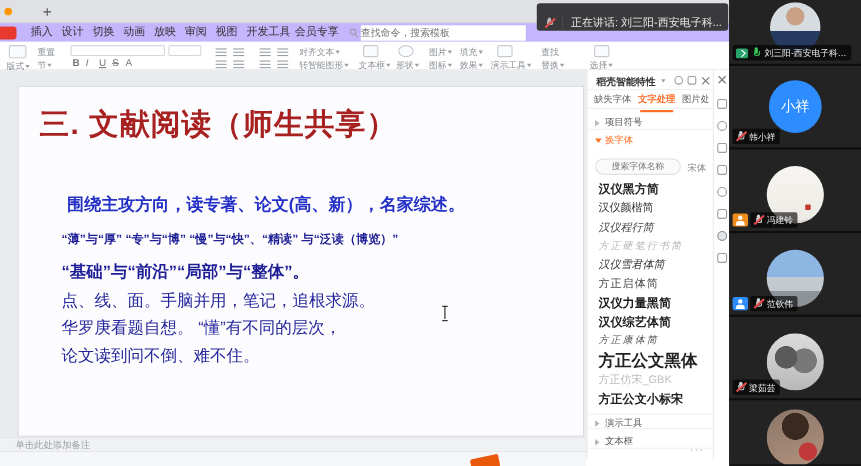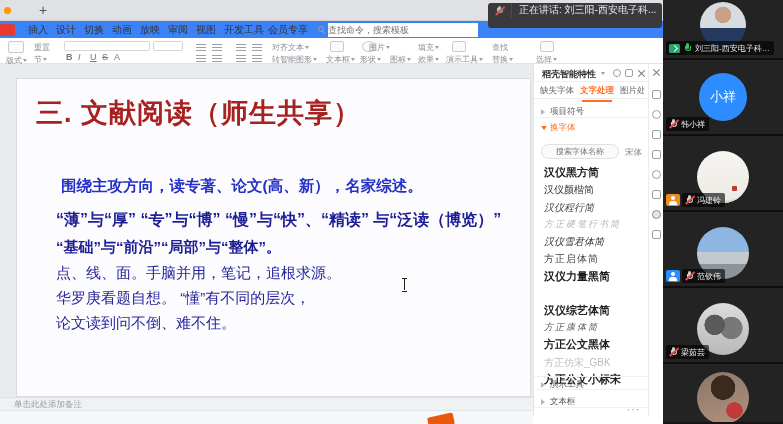--- a/index.html
+++ b/index.html
@@ -4,21 +4,21 @@
 <style>
   * { margin:0; padding:0; box-sizing:border-box; }
   html,body { width:783px; height:424px; overflow:hidden; background:#161616;
     font-family:"Liberation Sans","DejaVu Sans",sans-serif; }
 
   
   #wps { position:absolute; left:0; top:0; width:663px; height:424px; background:#fff; }
   #tabbar { position:absolute; left:0; top:0; width:663px; height:21px; background:#dfe1e4; border-bottom:1px solid #cfd1d4; }
   #tab-favicon { position:absolute; left:4px; top:7px; width:7px; height:7px; border-radius:50%; background:#ff9500; }
   #new-tab { position:absolute; left:34px; top:1px; width:18px; height:18px; color:#555; font-size:14px; text-align:center; line-height:18px; cursor:pointer; }
-  #menubar { position:absolute; left:0; top:21px; width:663px; height:17px; background:#3b82f6; }
+  #menubar { position:absolute; left:0; top:21px; width:663px; height:17px; background:#c4b5fd; }
   #file-btn { position:absolute; left:0; top:3px; width:15px; height:12px; background:#e8392e; border-radius:0 3px 3px 0; }
   .menu-item { position:absolute; top:2px; font-size:10px; color:#333; height:14px; line-height:14px; cursor:pointer; }
   #cmd-search { position:absolute; left:232px; top:2px; width:150px; height:14px; border:none; background:#fff; font-size:9px; color:#aaa; outline:none; }
   .mag { position:absolute; left:222px; top:5px; width:6px; height:6px; border:1px solid #9aa0a6; border-radius:50%; }
   .mag::after { content:""; position:absolute; right:-3px; bottom:-2px; width:4px; height:1px; background:#9aa0a6; transform:rotate(45deg); }
 
   #ribbon { position:absolute; left:0; top:38px; width:663px; height:26px; background:#fff; border-bottom:1px solid #e3e4e6; font-size:8px; color:#666; }
   .ric { position:absolute; color:#8a8f94; font-size:8px; white-space:nowrap; }
   .ricon { position:absolute; border:1px solid #c7cbd0; border-radius:2px; background:#fafbfc; }
   .rbars, .rbars::before, .rbars::after { width:10px; height:1px; background:#9aa0a6; }
@@ -28,21 +28,21 @@
   .caret { display:inline-block; width:0; height:0; border-left:2.5px solid transparent; border-right:2.5px solid transparent; border-top:3px solid #9aa0a6; margin-left:1px; vertical-align:middle; }
   .rinput { position:absolute; border:1px solid #d4d7da; border-radius:2px; background:#fff; }
   .fmt { position:absolute; top:14px; font-size:9px; color:#777; }
 
   
   #canvas { position:absolute; left:0; top:64px; width:533px; height:333px; background:#e9ebee; }
   #slide { position:absolute; left:16px; top:14px; width:515px; height:319px; background:#fcfcfe; border:1px solid #d9dbde; }
   #slide-title { position:absolute; left:19px; top:16px; font-size:27px; font-weight:bold; color:#a82121; letter-spacing:1px; white-space:nowrap; }
   .sline { position:absolute; white-space:nowrap;margin-top:13px; }
   .sl0 { left:44px; top:84px;  font-size:15.5px; font-weight:bold; color:#2430c6; }
-  .sl1 { left:39px; top:118px; font-size:16px;   font-weight:bold; color:#1d1d96; }
+  .sl1 { left:39px; top:118px; font-size:11px;   font-weight:bold; color:#1d1d96; }
   .sl2 { left:39px; top:146px; font-size:15px;   font-weight:bold; color:#1d1d96; }
   .sl3 { left:39px; top:172px; font-size:15px;   font-weight:500;  color:#26269c; }
   .sl4 { left:39px; top:197px; font-size:15px;   font-weight:500;  color:#26269c; }
   .sl5 { left:39px; top:222px; font-size:15px;   font-weight:500;  color:#26269c; }
   #ibeam { position:absolute; left:384px; top:199px; width:7px; height:12px; }
   #ibeam::before { content:""; position:absolute; left:3px; top:0; width:1px; height:12px; background:#222; }
   #ibeam::after { content:""; position:absolute; left:1px; top:0; width:5px; height:12px; border-top:1px solid #222; border-bottom:1px solid #222; }
 
   #notesbar { position:absolute; left:0; top:397px; width:533px; height:13px; background:#f0f1f3; border-top:1px solid #dfe1e3; font-size:8.5px; color:#9aa0a6; line-height:13px; padding-left:14px; }
   #statusbar { position:absolute; left:0; top:410px; width:533px; height:14px; background:#f6f7f8; border-top:1px solid #e5e6e8; }
@@ -69,23 +69,23 @@
   #current-font { position:absolute; right:6px; top:65px; font-size:8.5px; color:#888; cursor:pointer; }
   #font-list { position:absolute; left:10px; top:82px; width:100px; }
   .fitem { height:17.3px; line-height:17.3px; white-space:nowrap; overflow:hidden; cursor:pointer; }
   .f0  { font-size:11px; font-weight:bold; color:#222; }
   .f1  { font-family:"DejaVu Serif","Liberation Serif",serif; font-size:10px; color:#333; }
   .f2  { font-family:"DejaVu Serif",serif; font-style:italic; font-size:10px; color:#444; }
   .f3  { font-family:"DejaVu Serif",serif; font-style:italic; font-size:9px; color:#b5b5b5; letter-spacing:2px; }
   .f4  { font-family:"DejaVu Serif",serif; font-style:italic; font-size:10px; color:#333; }
   .f5  { font-family:"DejaVu Serif",serif; font-size:10px; color:#444; letter-spacing:1px; }
   .f6  { font-size:11px; font-weight:bold; color:#1a1a1a; }
-  .f7  { font-size:11px; font-weight:bold; color:#222;margin-top:17px; }
+  .f7  { font-size:11px; font-weight:bold; color:#222; }
   .f8  { font-family:"DejaVu Serif",serif; font-style:italic; font-size:9px; color:#555; letter-spacing:2px; }
-  .f9  { font-size:11px; font-weight:bold; color:#222;font-family:Liberation Mono, monospace; }
+  .f9  { font-size:15px; font-weight:bold; color:#222; }
   .f10 { font-size:10px; color:#bcbcbc; }
   .f11 { font-family:"DejaVu Serif",serif; font-size:11px; font-weight:bold; color:#222; }
   .f12 { font-family:"DejaVu Serif",serif; font-style:italic; font-weight:bold; font-size:10px; color:#333; }
   #panel-more { position:absolute; right:8px; top:340px; font-size:10px; color:#999; letter-spacing:1px; cursor:pointer; }
 
   
   #toolstrip { position:absolute; left:648px; top:64px; width:15px; height:353px; background:#fff; border-left:1px solid #ececee; }
   .tsi { position:absolute; left:3px; width:9px; height:9px; border:1px solid #9aa0a6; border-radius:2px; cursor:pointer; }
   .tsi.sel { background:#e4e6e9; border-color:#8a8f94; }
 
@@ -120,21 +120,21 @@
   .mic.on .cap { background:#35c759; } .mic.on .arc { border-color:#35c759; }
   .mic.muted::after { content:""; position:absolute; left:-1px; top:4px; width:12px; height:1.5px; background:#e04b4b; transform:rotate(-42deg); }
   .share-ic { position:relative; width:11px; height:9px; flex:none; background:#2aa36b; border-radius:1.5px; }
   .share-ic::after { content:""; position:absolute; left:3px; top:2px; width:4px; height:4px; border-top:1.5px solid #fff; border-right:1.5px solid #fff; transform:rotate(45deg); }
   .badge { position:relative; width:14px; height:12px; border-radius:2px; flex:none; }
   .badge::before { content:""; position:absolute; left:5px; top:2px; width:4px; height:4px; border-radius:50%; background:#fff; }
   .badge::after { content:""; position:absolute; left:3px; top:7px; width:8px; height:4px; border-radius:3px 3px 0 0; background:#fff; }
   .badge-orange { background:#f08c1e; } .badge-blue { background:#2d8cff; }
 
   
-  #toast { position:absolute; left:488px; top:3px; width:174px; height:25px; background:#3a3a3c; border-radius:3px; display:flex; align-items:flex-start; z-index:9; }
+  #toast { position:absolute; left:488px; top:3px; width:174px; height:25px; background:#3a3a3c; border-radius:3px; display:flex; align-items:flex-end; z-index:9; }
   #toast .icwrap { width:24px; display:flex; justify-content:center; border-right:1px solid #4d4d4f; height:15px; align-items:center; }
   #toast .mic .cap { background:#b9b9b9; } #toast .mic .arc { border-color:#b9b9b9; }
   #toast-label { color:#e8e8e8; font-size:10px; padding-left:7px; white-space:nowrap; overflow:hidden; }
 </style>
 </head>
 <body>
 
 <div id="wps">
 
   <div id="tabbar">
@@ -176,21 +176,21 @@
     <div class="rbars" style="left:236px; top:6px;"></div>
     <div class="rbars" style="left:252px; top:6px;"></div>
     <div class="rbars" style="left:236px; top:17px;"></div>
     <div class="rbars" style="left:252px; top:17px;"></div>
     <span class="ric" style="left:272px; top:4px;"><span>对齐文本</span><span class="caret"></span></span>
     <span class="ric" style="left:272px; top:16px;"><span>转智能图形</span><span class="caret"></span></span>
     <div class="ricon" style="left:330px; top:3px; width:14px; height:11px;"></div>
     <span class="ric" style="left:326px; top:16px;"><span>文本框</span><span class="caret"></span></span>
     <div class="ricon" style="left:362px; top:3px; width:14px; height:11px; border-radius:50%;"></div>
     <span class="ric" style="left:360px; top:16px;"><span>形状</span><span class="caret"></span></span>
-    <span class="ric" style="left:369px; top:4px;"><span>图片</span><span class="caret"></span></span>
+    <span class="ric" style="left:390px; top:4px;"><span>图片</span><span class="caret"></span></span>
     <span class="ric" style="left:390px; top:16px;"><span>图标</span><span class="caret"></span></span>
     <span class="ric" style="left:418px; top:4px;"><span>填充</span><span class="caret"></span></span>
     <span class="ric" style="left:418px; top:16px;"><span>效果</span><span class="caret"></span></span>
     <div class="ricon" style="left:452px; top:3px; width:14px; height:11px;"></div>
     <span class="ric" style="left:446px; top:16px;"><span>演示工具</span><span class="caret"></span></span>
     <span class="ric" style="left:492px; top:4px;">查找</span>
     <span class="ric" style="left:492px; top:16px;"><span>替换</span><span class="caret"></span></span>
     <div class="ricon" style="left:540px; top:3px; width:14px; height:11px;"></div>
     <span class="ric" style="left:536px; top:16px;"><span>选择</span><span class="caret"></span></span>
   </div>

